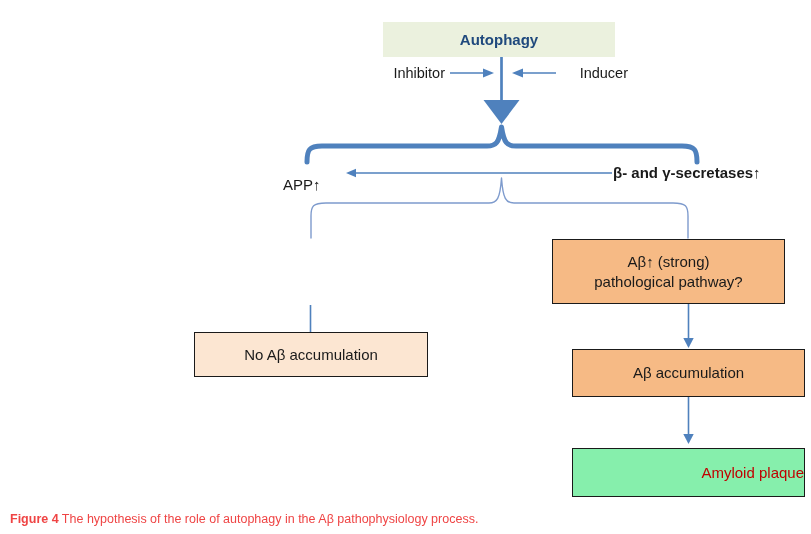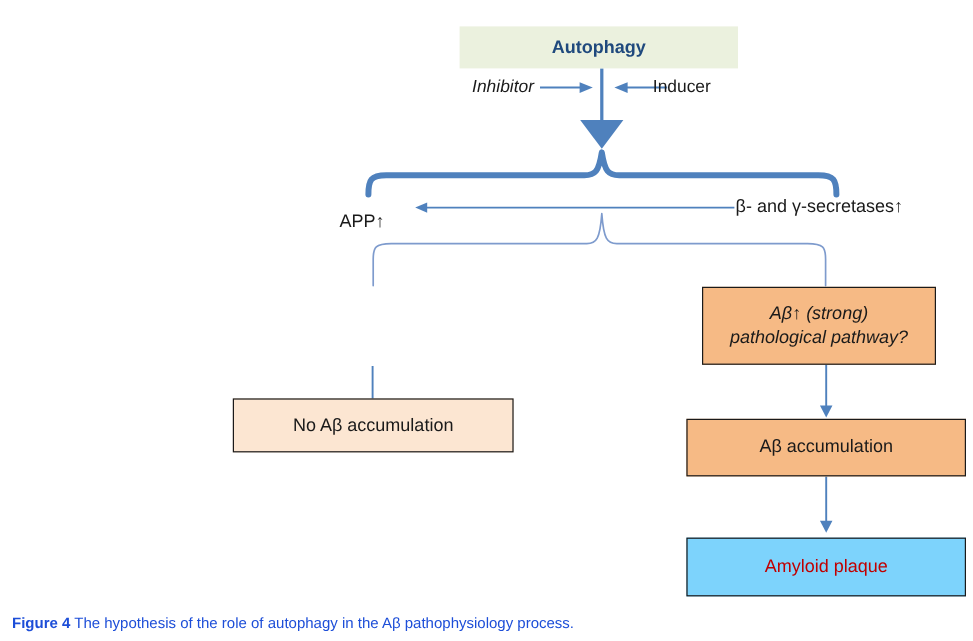--- a/index.html
+++ b/index.html
@@ -31,38 +31,38 @@
   }
   .title-box {
     left: 383px; top: 22px; width: 232px; height: 35px;
     font-weight: bold;
   }
   .process-box {
     border: 1.5px solid #1a1a1a;
   }
   .box-left-1  { left: 193px; top: 238px; width: 235px; height: 67px; }
   .box-left-2  { left: 194px; top: 332px; width: 234px; height: 45px; }
-  .box-right-1 { left: 585px; top: 239px; width: 195px; height: 65px; font-style: italic; }
+  .box-right-1 { left: 552px; top: 239px; width: 233px; height: 65px; }
   .box-right-2 { left: 572px; top: 349px; width: 233px; height: 48px; }
   .box-right-3 { left: 572px; top: 448px; width: 233px; height: 49px; }
   .flow-label {
     position: absolute;
     font-size: 14.5px;
     color: #1a1a1a;
     white-space: nowrap;
   }
   .lbl-inhibitor  { left: 383px; top: 65px; width: 62px; text-align: right; }
-  .lbl-inducer    { left: 544px; top: 65px; width: 60px; text-align: left; }
+  .lbl-inducer    { left: 568px; top: 65px; width: 60px; text-align: right; }
   .lbl-app        { left: 283px; top: 163px; width: 55px; text-align: left; font-size: 15px; }
   .lbl-secretases { left: 613px; top: 164px; width: 160px; text-align: left; font-size: 15px; }
   .caption {
     position: absolute;
     left: 10px; top: 512px;
     font-size: 12.5px;
-    color: #1d4ed8;
+    color: #ef4444;
     white-space: nowrap;
   }
   .caption .cap-prefix { font-weight: bold; }
 </style>
 </head>
 <body>
 
 <div class="canvas">
 
   <svg class="connectors" viewBox="0 0 811 534" xmlns="http://www.w3.org/2000/svg">
@@ -91,38 +91,38 @@
     <polygon points="688.5,348 683.3,338 693.7,338" fill="#4f81bd"></polygon>
 
     <line x1="688.5" y1="397" x2="688.5" y2="435" stroke-width="1.6" stroke="#4f81bd"></line>
     <polygon points="688.5,444 683.3,434 693.7,434" fill="#4f81bd"></polygon>
   </svg>
 
   <div class="node title-box" style="background-color: rgb(235, 241, 222); color: rgb(31, 73, 125);">
     <span>Autophagy</span>
   </div>
 
-  <div class="flow-label lbl-inhibitor" style="color: rgb(26, 26, 26); font-style: italic;">Inhibitor</div>
+  <div class="flow-label lbl-inhibitor" style="color: rgb(26, 26, 26);">Inhibitor</div>
   <div class="flow-label lbl-inducer" style="color: rgb(26, 26, 26);">Inducer</div>
 
   <div class="flow-label lbl-app" style="color: rgb(26, 26, 26); margin-top: 13px;">APP↑</div>
-  <div class="flow-label lbl-secretases" style="color: rgb(26, 26, 26);">β- and γ-secretases↑</div>
+  <div class="flow-label lbl-secretases" style="color: rgb(26, 26, 26); font-weight: bold;">β- and γ-secretases↑</div>
 
   <div class="node process-box box-left-2" style="background-color: rgb(252, 230, 210); border-color: rgb(26, 26, 26); color: rgb(26, 26, 26);">
     <span>No Aβ accumulation</span>
   </div>
 
   <div class="node process-box box-right-1" style="background-color: rgb(246, 186, 133); border-color: rgb(26, 26, 26); color: rgb(26, 26, 26);">
     <span>Aβ↑ (strong)</span>
     <span>pathological pathway?</span>
   </div>
   <div class="node process-box box-right-2" style="background-color: rgb(246, 186, 133); border-color: rgb(26, 26, 26); color: rgb(26, 26, 26); align-items: center;">
     <span>Aβ accumulation</span>
   </div>
-  <div class="node process-box box-right-3" style="background-color: #7dd3fc; border-color: rgb(26, 26, 26); color: rgb(192, 0, 0);">
+  <div class="node process-box box-right-3" style="background-color: #86efac; border-color: rgb(26, 26, 26); color: rgb(192, 0, 0); align-items: flex-end;">
     <span>Amyloid plaque</span>
   </div>
 
   <div class="caption">
     <span class="cap-prefix">Figure 4</span><span> The hypothesis of the role of autophagy in the Aβ pathophysiology process.</span>
   </div>
 
 </div>
 
 </body></html>

